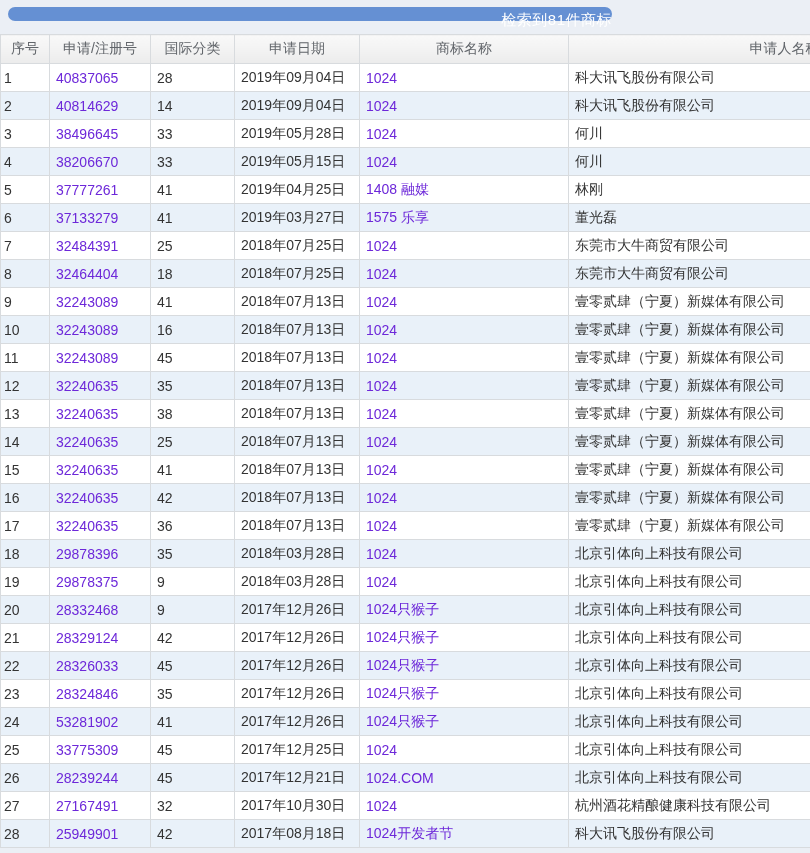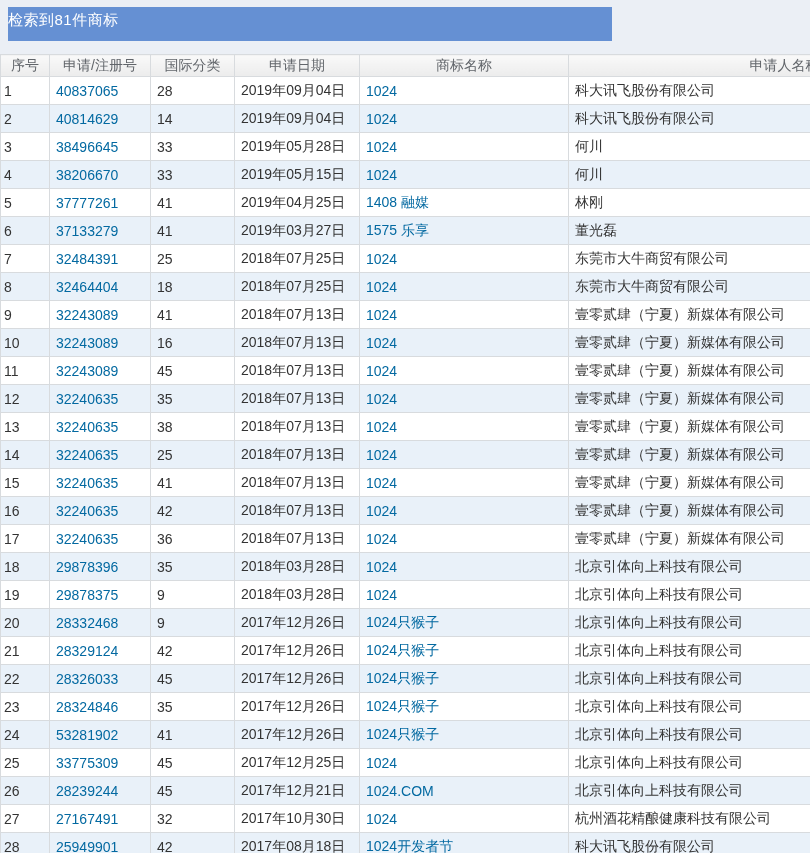--- a/index.html
+++ b/index.html
@@ -5,26 +5,26 @@
   * { margin: 0; padding: 0; box-sizing: border-box; }
   html, body {
     width: 810px; height: 853px;
     overflow: hidden;
     background: #ebeff5;
     font-family: "Liberation Sans", "DejaVu Sans", sans-serif;
   }
   .banner {
     margin: 7px 0 0 8px;
     width: 604px;
-    height: 34px;
+    height: 14px;
     line-height: 26px;
     background: #6590d3;
-    border-radius: 0;
+    border-radius: 8px;
     color: #ffffff;
-    text-align: left;
+    text-align: right;
     font-size: 15px;
     letter-spacing: 0.5px;
   }
   .table-viewport {
     margin-top: 13px;
     width: 810px;
     overflow: hidden;
   }
   table {
     width: 1000px;
@@ -33,35 +33,35 @@
     background: #ffffff;
   }
   th, td {
     border: 1px solid #d8dbde;
     font-size: 14px;
     vertical-align: middle;
     white-space: nowrap;
     overflow: hidden;
   }
   th {
-    height: 22px;
+    height: 29px;
     font-weight: 400;
     color: #61656a;
     text-align: center;
     background: linear-gradient(#f9f9f9, #ececec);
   }
   td {
     height: 28px;
     color: #333333;
     padding: 0 4px 0 6px;
   }
   td.col-no { padding-left: 3px; }
   tbody tr:nth-child(even) td { background: #e9f1f9; }
   .link {
-    color: #0369a1;
+    color: #6d28d9;
     cursor: pointer;
     text-decoration: none;
   }
   col.c-no    { width: 49px; }
   col.c-reg   { width: 101px; }
   col.c-class { width: 84px; }
   col.c-date  { width: 125px; }
   col.c-name  { width: 209px; }
   col.c-appl  { width: 432px; }
 </style>

